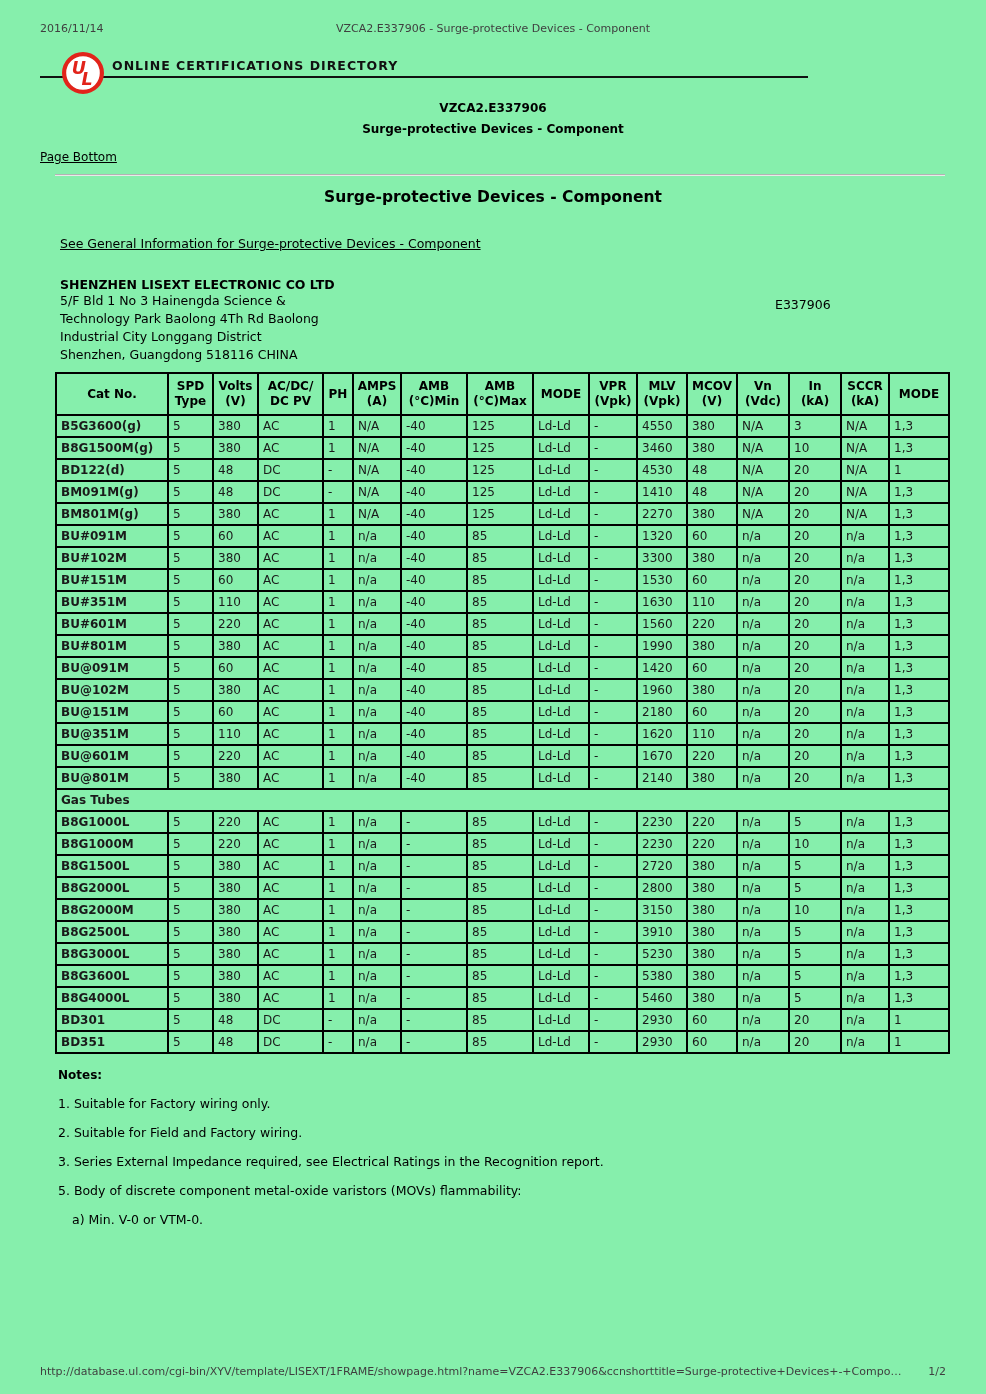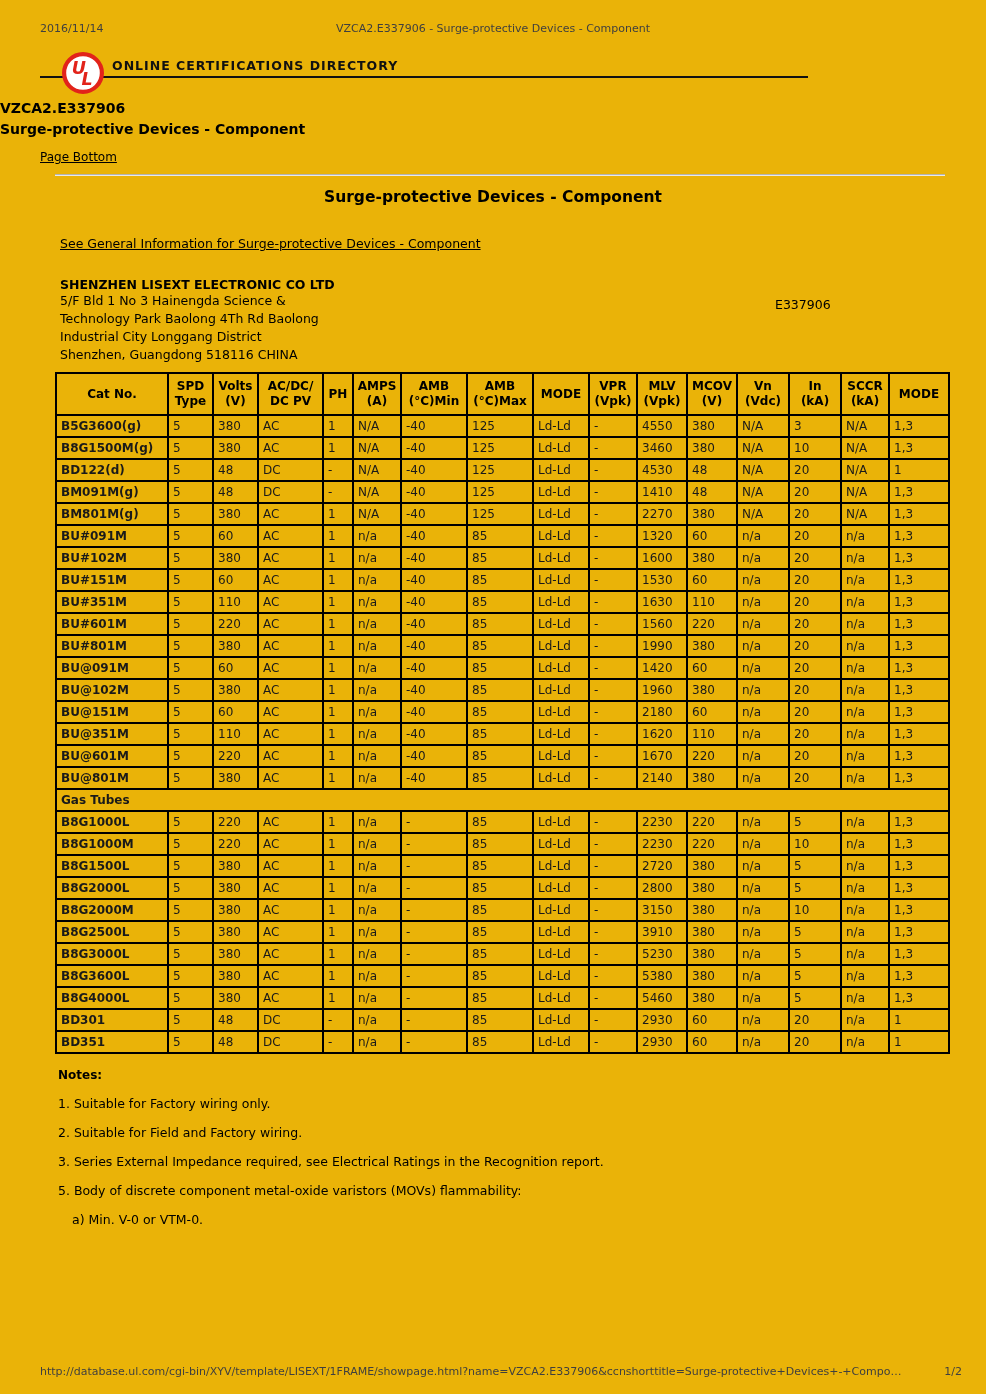--- a/index.html
+++ b/index.html
@@ -1,39 +1,39 @@
 <!DOCTYPE html>
 <html><head>
 <meta charset="utf-8">
 <style>
   * { box-sizing: border-box; }
   html,body { margin:0; padding:0; background:#fff; }
   .page {
-    width: 986px; height: 1394px; position: relative; background:#eab308;
+    width: 986px; height: 1394px; position: relative; background:#86efac;
     font-family: "DejaVu Sans", "Liberation Sans", sans-serif; color:#000;
     overflow: hidden;
   }
   
   .meta-row {
     padding: 22px 40px 0 40px; display:flex; align-items:flex-start;
     font-size: 11px; color:#3f3f3f; line-height:14px;
   }
   .meta-left  { flex:1; text-align:left; }
   .meta-center{ flex:2; text-align:center; }
   .meta-right { flex:1; }
   
   .brand-row { position:relative; height:46px; margin:14px 40px 0 40px; }
   .brand-line { position:absolute; left:0; top:26px; width:768px; height:2px; background:#111; }
   .ul-logo { position:absolute; left:22px; top:2px; width:42px; height:42px; }
   .brand-text {
     position:absolute; left:72px; top:8px; font-size:12.5px; font-weight:bold;
     letter-spacing:1px; color:#111;
   }
   
-  .title-block { margin-top:2px; font-size:14px; font-weight:bold; line-height:21px; }
+  .title-block { text-align:center; margin-top:2px; font-size:12px; font-weight:bold; line-height:21px; }
   .pb-row { margin:10px 0 0 40px; font-size:12px; }
   a.link { color:#000; text-decoration:underline; cursor:pointer; }
   .divider { margin:10px 0 0 15px; margin-left:55px; width:890px; height:2px;
     background:#b3b3b3; border:none; border-bottom:1px solid #e9e9e9; }
   .section-title { text-align:center; margin-top:12px; font-size:15.5px; font-weight:bold; }
   .geninfo-row { margin:30px 0 0 60px; font-size:12.5px; }
   .company-row { position:relative; margin:26px 40px 0 60px; font-size:12.5px; }
   .company-name { font-weight:bold; }
   .file-no { position:absolute; left:715px; top:0;margin-top:20px; }
   .addr { margin-left:60px; font-size:12.5px; line-height:18px; }
@@ -60,21 +60,21 @@
   th:nth-child(10){width:48px} th:nth-child(11){width:50px} th:nth-child(12){width:50px}
   th:nth-child(13){width:52px} th:nth-child(14){width:52px} th:nth-child(15){width:48px}
   th:nth-child(16){width:60px}
   
   .notes { margin:14px 0 0 58px; font-size:12.5px; }
   .notes-label { font-weight:bold; font-size:12px; }
   p.note { margin:14px 0; }
   p.note.indent { padding-left:14px; }
   
   .footer-row {
-    position:absolute; left:40px; right:24px; bottom:16px;
+    position:absolute; left:40px; right:40px; bottom:16px;
     display:flex; justify-content:space-between;
     font-size:11px; color:#3f3f3f;gap:24px;
   }
   .footer-url { max-width:880px; white-space:nowrap; overflow:hidden; }
 </style>
 </head>
 <body>
 
 <div class="page">
 
@@ -266,21 +266,21 @@
           <td class="catno">BU#102M</td>
           <td>5</td>
           <td>380</td>
           <td>AC</td>
           <td>1</td>
           <td>n/a</td>
           <td>-40</td>
           <td>85</td>
           <td>Ld-Ld</td>
           <td>-</td>
-          <td>1600</td>
+          <td>3300</td>
           <td>380</td>
           <td>n/a</td>
           <td>20</td>
           <td>n/a</td>
           <td>1,3</td>
         </tr>
         <tr>
           <td class="catno">BU#151M</td>
           <td>5</td>
           <td>60</td>

